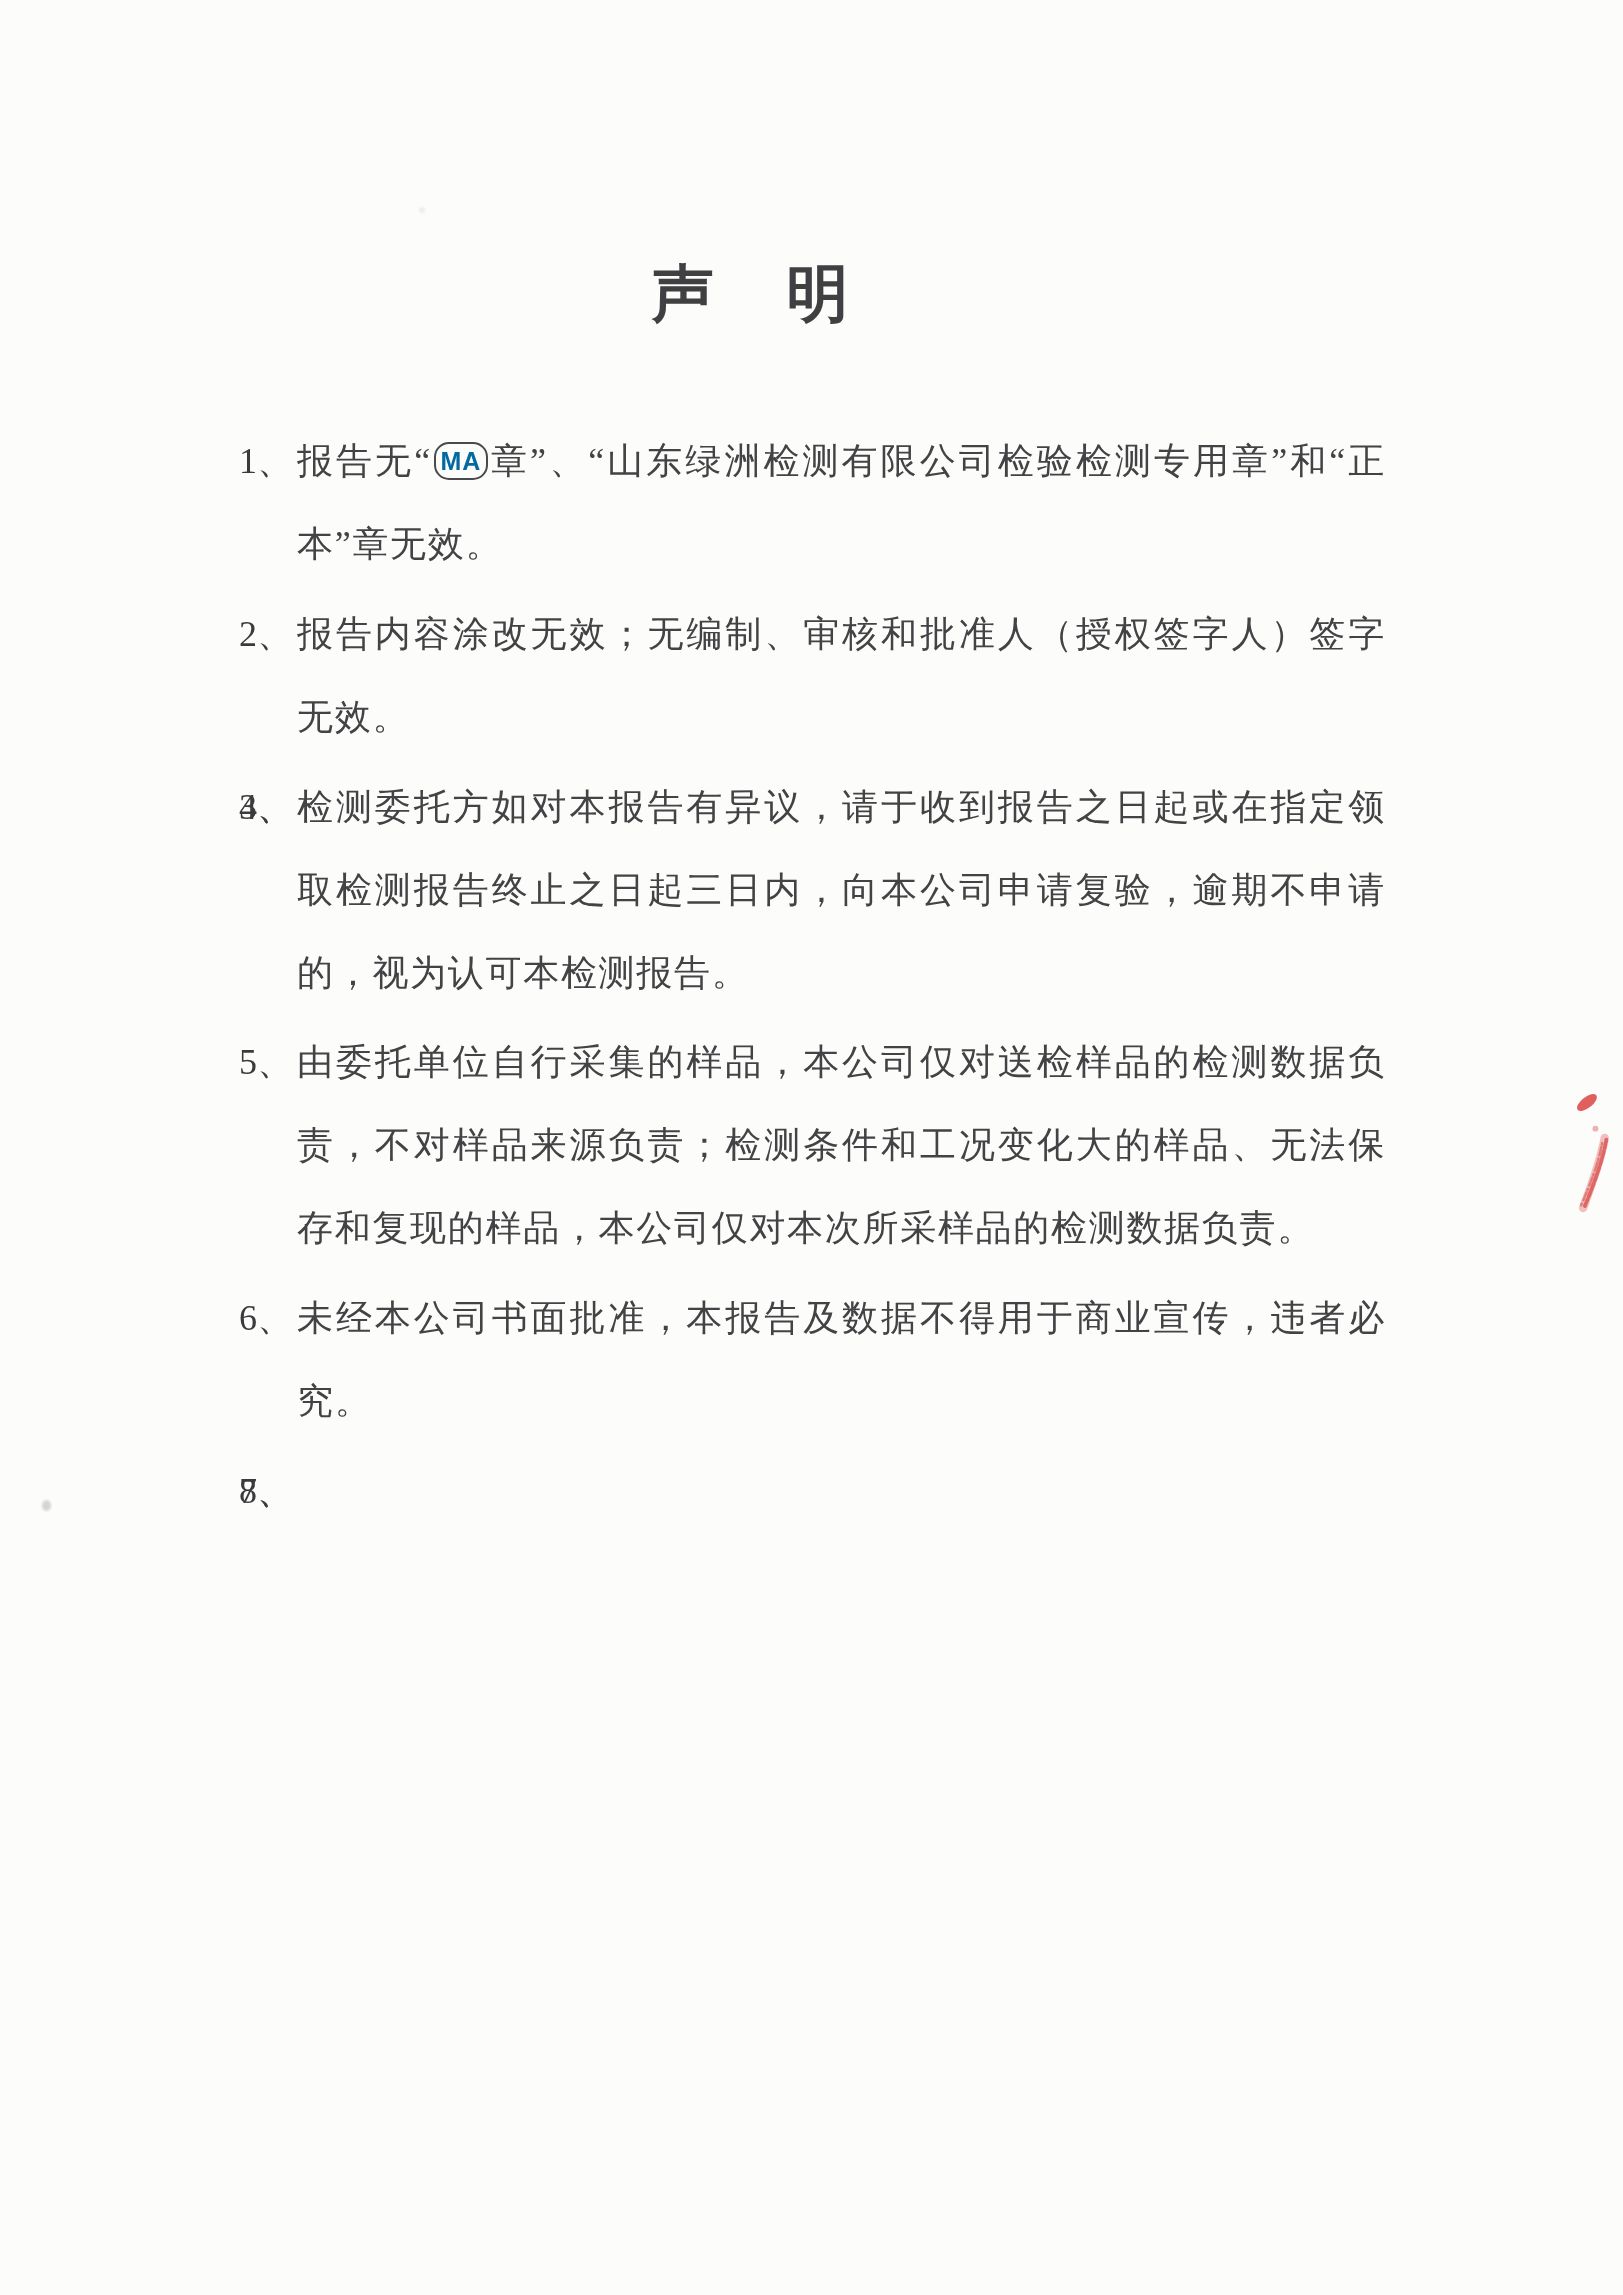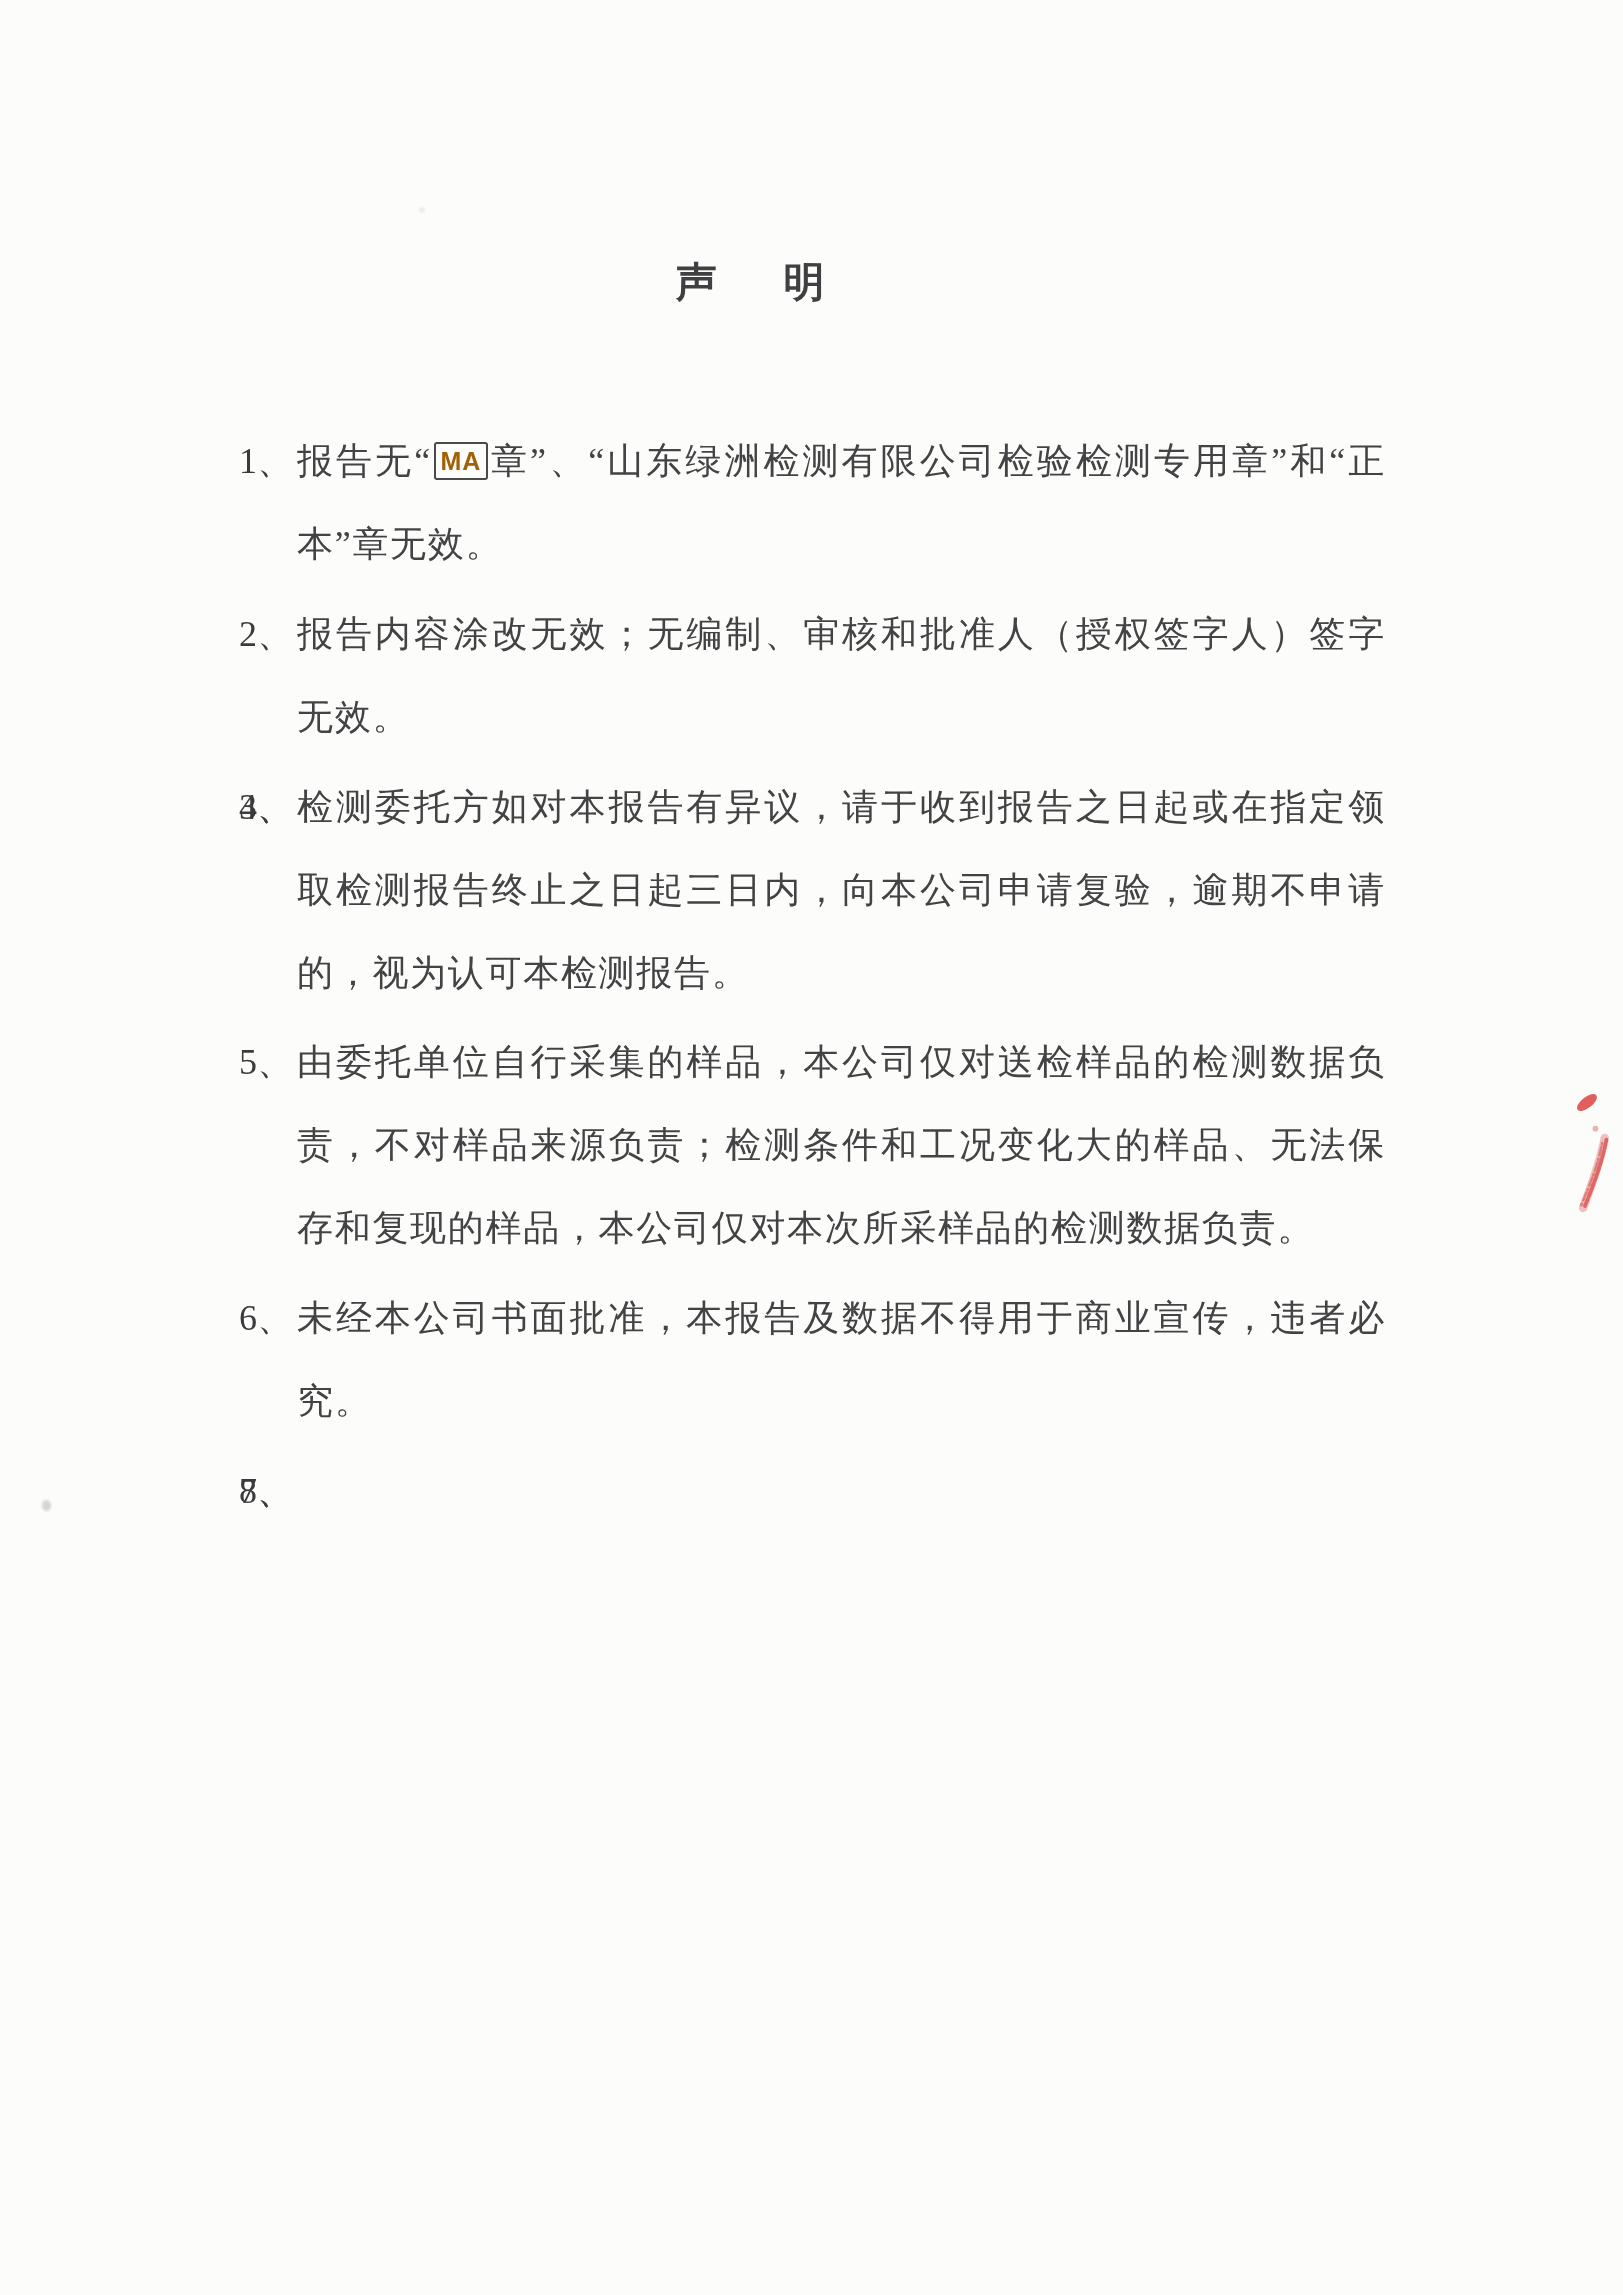--- a/index.html
+++ b/index.html
@@ -17,21 +17,21 @@
     font-family: "Liberation Serif", serif;
     color: #3e3e40;
   }
   .doc-title {
     position: absolute;
     top: 260px;
     left: 0;
     width: 1502px;
     text-align: center;
     font-family: "Liberation Sans", sans-serif;
-    font-size: 41px;
+    font-size: 62px;
     font-weight: 700;
     color: #404042;
     word-spacing: 52px;
     letter-spacing: 1.7px;
     line-height: 1.1;
     white-space: pre;
   }
   .items {
     position: absolute;
     top: 420px;
@@ -56,31 +56,31 @@
     width: 58px;
     letter-spacing: 0;
     text-align: left;
     color: #3b3b3d;
   }
   .ma-badge {
     display: inline-block;
     box-sizing: border-box;
     min-width: 49px;
     border: 2.5px solid #4a4a4c;
-    border-radius: 3px;
+    border-radius: 15px;
     padding: 0 5px;
     margin: 0 1.7px;
     font-family: "Liberation Sans", sans-serif;
     font-size: 25px;
     font-weight: 700;
     line-height: 34px;
     text-align: center;
     letter-spacing: 0.8px;
     vertical-align: 3.4px;
-    color: #a16207;
+    color: #0369a1;
   }
   .seal-fragment {
     position: absolute;
     left: 1564px;
     top: 1089px;
     width: 51px;
     height: 135px;
     pointer-events: none;
   }
   .speck-1 {

